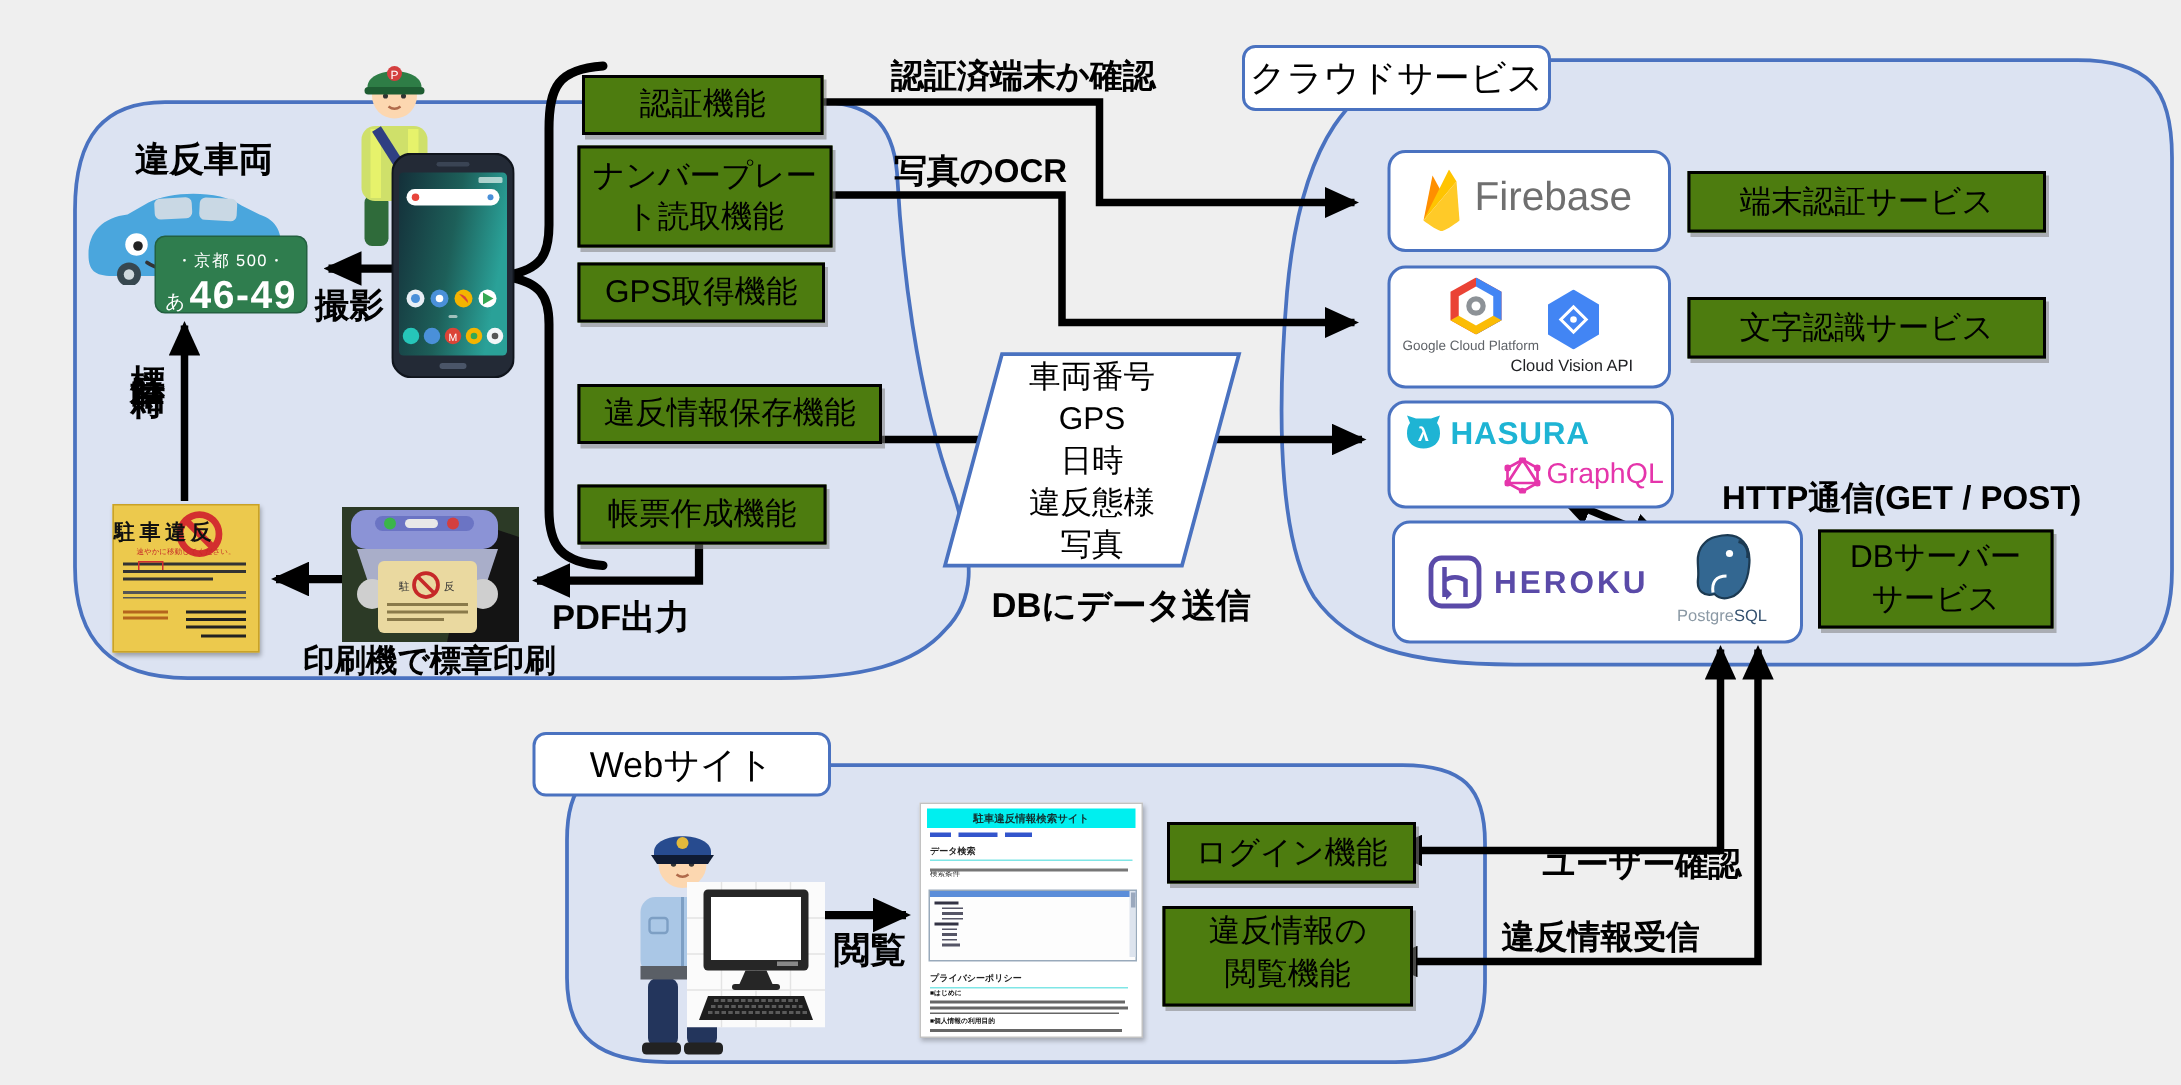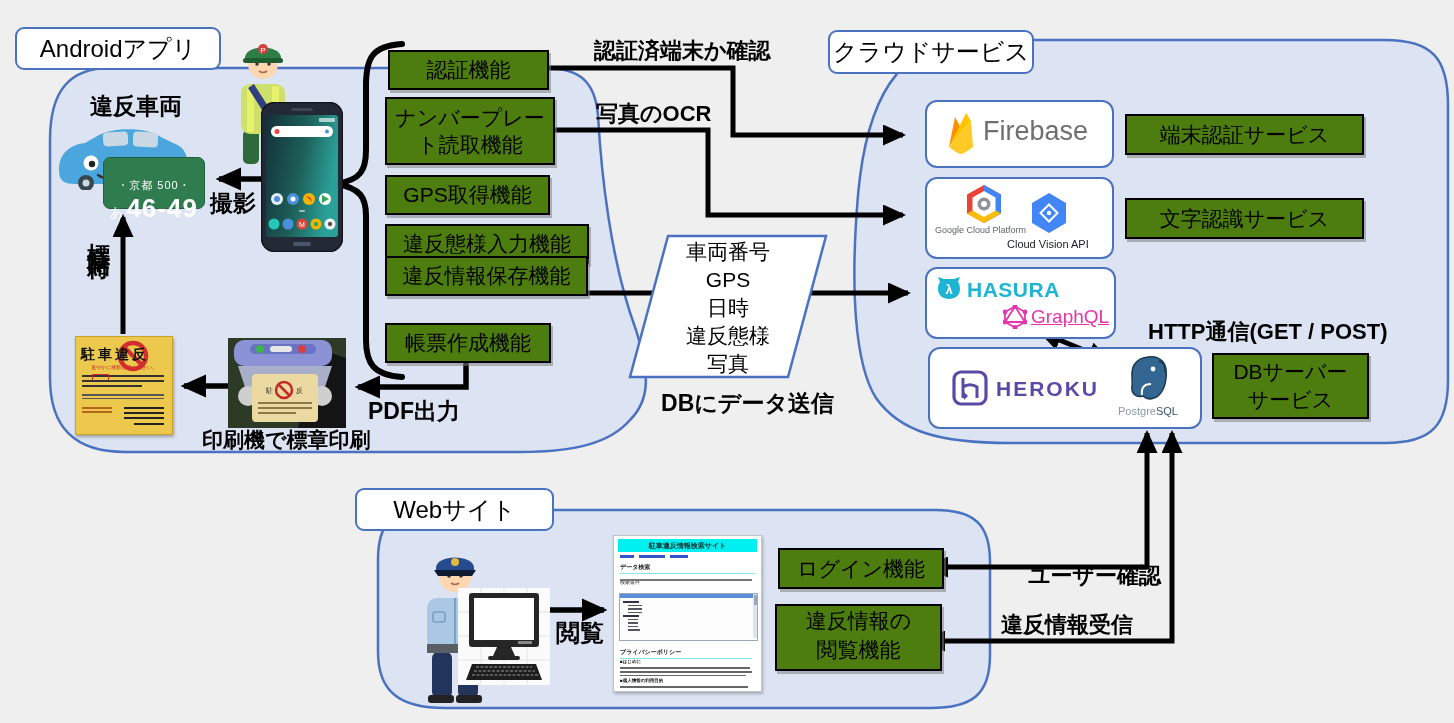--- a/index.html
+++ b/index.html
@@ -64,23 +64,20 @@
 
     <path d="M1057,339 L1108,360" stroke="#000" stroke-width="5" fill="none" marker-start="url(#ahs)" marker-end="url(#ah)"></path>
 
     <path d="M945,567 L1147,567 L1147,433" stroke="#000" stroke-width="5" fill="none" marker-start="url(#ahs)" marker-end="url(#ah)"></path>
 
     <path d="M942,641 L1172,641 L1172,433" stroke="#000" stroke-width="5" fill="none" marker-start="url(#ahs)" marker-end="url(#ah)"></path>
 
     <path d="M546,610 L604,610" stroke="#000" stroke-width="5.5" fill="none" marker-end="url(#ah)"></path>
   </svg>
 
-  <div class="abs titlebox center" style="left:15px;top:27px;width:202px;height:39px;">
-    <span>Androidアプリ</span>
-    </div>
   <div class="abs titlebox center" style="left:828px;top:30px;width:202px;height:40px;">
     <span>クラウドサービス</span>
     </div>
   <div class="abs titlebox center" style="left:355px;top:488px;width:195px;height:39px;">
     <span>Webサイト</span>
     </div>
 
   <div class="abs lbl nowrap z6" style="left:90px;top:91px;font-size:23px;">違反車両</div>
 
   <svg class="abs z6" style="left:53px;top:126px;" width="140" height="64" viewBox="0 0 140 64">
@@ -92,21 +89,21 @@
     <circle cx="67" cy="39" r="7.5" fill="#fff"></circle>
       <circle cx="68" cy="40" r="3.2" fill="#222"></circle>
     <path d="M45,49 Q55,56 65,49" stroke="#333" stroke-width="2.5" fill="none" stroke-linecap="round"></path>
     <circle cx="33" cy="57" r="8" fill="#37474f"></circle>
       <circle cx="33" cy="57" r="3.5" fill="#cfd8dc"></circle>
     <circle cx="106" cy="57" r="8" fill="#37474f"></circle>
       <circle cx="106" cy="57" r="3.5" fill="#cfd8dc"></circle>
   </svg>
 
   <div class="abs z6" style="left:103px;top:157px;width:100px;height:50px;background:#2f7d4e;border-radius:7px;border:1.5px solid #236040;color:#fff;text-align:center;">
-    <div style="font-size:11px;margin-top:20px;letter-spacing:1px;">・京都 500・</div>
+    <div style="font-size:11px;margin-top:8px;letter-spacing:1px;">・京都 500・</div>
     <div style="display:flex;align-items:baseline;justify-content:center;gap:3px;">
       <span style="font-size:13px;">あ</span>
       <span style="font-size:26px;font-weight:bold;letter-spacing:1px;">46-49</span>
     </div>
   </div>
 
   <div class="abs lbl nowrap z6" style="left:210px;top:188px;font-size:23px;">撮影</div>
 
   <svg class="abs z6" style="left:227px;top:34px;" width="72" height="134" viewBox="0 0 72 134">
     <rect x="16" y="96" width="16" height="34" rx="5" fill="#2f6b3a"></rect>
@@ -162,38 +159,35 @@
 
   <div class="abs fbox center" style="left:388px;top:50px;width:157px;height:36px;">
       <span>認証機能</span>
     </div>
   <div class="abs fbox center" style="left:385px;top:97px;width:158px;height:64px;padding:0 4px;">
       <span>ナンバープレート読取機能</span>
     </div>
   <div class="abs fbox center" style="left:385px;top:175px;width:161px;height:36px;">
       <span>GPS取得機能</span>
     </div>
-  <div class="abs fbox center" style="left:385px;top:224px;width:200px;height:36px;">
-      <span>違反態様入力機能</span>
-    </div>
   <div class="abs fbox center" style="left:385px;top:256px;width:199px;height:36px;">
       <span>違反情報保存機能</span>
     </div>
   <div class="abs fbox center" style="left:385px;top:323px;width:162px;height:36px;">
       <span>帳票作成機能</span>
     </div>
 
   <div class="abs lbl z6" style="left:84px;top:224px;font-size:23px;writing-mode:vertical-rl;text-orientation:upright;letter-spacing:5px;">標章貼付</div>
 
   <div class="abs z6" style="left:75px;top:336px;width:96px;height:97px;background:#ecc94d;border:1px solid #c9a227;box-shadow:1px 2px 3px rgba(0,0,0,0.3);">
     <svg class="abs" style="left:40px;top:2px;" width="34" height="34" viewBox="0 0 34 34">
       <circle cx="17" cy="17" r="13" fill="none" stroke="#d32f2f" stroke-width="4.5"></circle>
       <line x1="8" y1="8" x2="26" y2="26" stroke="#d32f2f" stroke-width="4.5"></line>
     </svg>
-    <div class="abs nowrap" style="left:0;top:9px;width:73px;text-align:right;font-size:14px;font-weight:bold;letter-spacing:3px;color:#111;">駐車違反</div>
+    <div class="abs nowrap" style="left:0;top:9px;width:73px;text-align:left;font-size:14px;font-weight:bold;letter-spacing:3px;color:#111;">駐車違反</div>
     <div class="abs nowrap" style="left:0;top:27px;width:96px;text-align:center;font-size:5px;color:#c62828;">速やかに移動してください。</div>
     <div class="bar" style="left:6px;top:38px;width:82px;background:#333;"></div>
     <div class="abs" style="left:16px;top:36.5px;width:15px;height:5px;border:1px solid #d32f2f;background:transparent;"></div>
     <div class="bar" style="left:6px;top:43px;width:82px;background:#333;"></div>
     <div class="bar" style="left:6px;top:48px;width:60px;background:#333;"></div>
     <div class="bar" style="left:6px;top:57px;width:82px;background:#555;height:1.5px;"></div>
     <div class="bar" style="left:6px;top:60.5px;width:82px;background:#555;height:1.5px;"></div>
     <div class="bar" style="left:48px;top:70px;width:40px;background:#222;"></div>
     <div class="bar" style="left:48px;top:75px;width:40px;background:#222;"></div>
     <div class="bar" style="left:48px;top:80px;width:40px;background:#222;"></div>
@@ -280,21 +274,21 @@
     <svg class="abs" style="left:76px;top:36px;" width="24" height="24" viewBox="0 0 24 24">
       <polygon points="12,1.5 22,7 22,17 12,22.5 2,17 2,7" fill="none" stroke="#e535ab" stroke-width="1.8"></polygon>
       <path d="M2,17 L12,1.5 L22,17 Z" fill="none" stroke="#e535ab" stroke-width="1.8"></path>
       <circle cx="12" cy="1.5" r="2.4" fill="#e535ab"></circle>
         <circle cx="22" cy="7" r="2.4" fill="#e535ab"></circle>
       <circle cx="22" cy="17" r="2.4" fill="#e535ab"></circle>
         <circle cx="12" cy="22.5" r="2.4" fill="#e535ab"></circle>
       <circle cx="2" cy="17" r="2.4" fill="#e535ab"></circle>
         <circle cx="2" cy="7" r="2.4" fill="#e535ab"></circle>
     </svg>
-    <div class="abs nowrap" style="left:104px;top:37px;font-size:19px;color:#e535ab;text-decoration:underline;">GraphQL</div>
+    <div class="abs nowrap" style="left:104px;top:37px;font-size:19px;color:#e535ab;">GraphQL</div>
   </div>
 
   <div class="abs bluebox" style="left:928px;top:347px;width:270px;height:78px;">
     <svg class="abs" style="left:22px;top:21px;" width="36" height="36" viewBox="0 0 36 36">
       <rect x="2" y="2" width="32" height="32" rx="7" fill="#fff" stroke="#5a4aa8" stroke-width="3.2"></rect>
       <path d="M11,28 V8 M11,17 C15,14 21,14 25,17 V28 M11,8 L11,8" stroke="#5a4aa8" stroke-width="3" fill="none"></path>
       <path d="M14,31 L18,27 L14,23 Z" fill="#5a4aa8" transform="translate(-2,-1)"></path>
     </svg>
     <div class="abs nowrap" style="left:66px;top:28px;font-size:21px;font-weight:800;letter-spacing:2px;color:#5a4aa8;">HEROKU</div>
     <svg class="abs" style="left:196px;top:6px;" width="44" height="46" viewBox="0 0 44 46">

